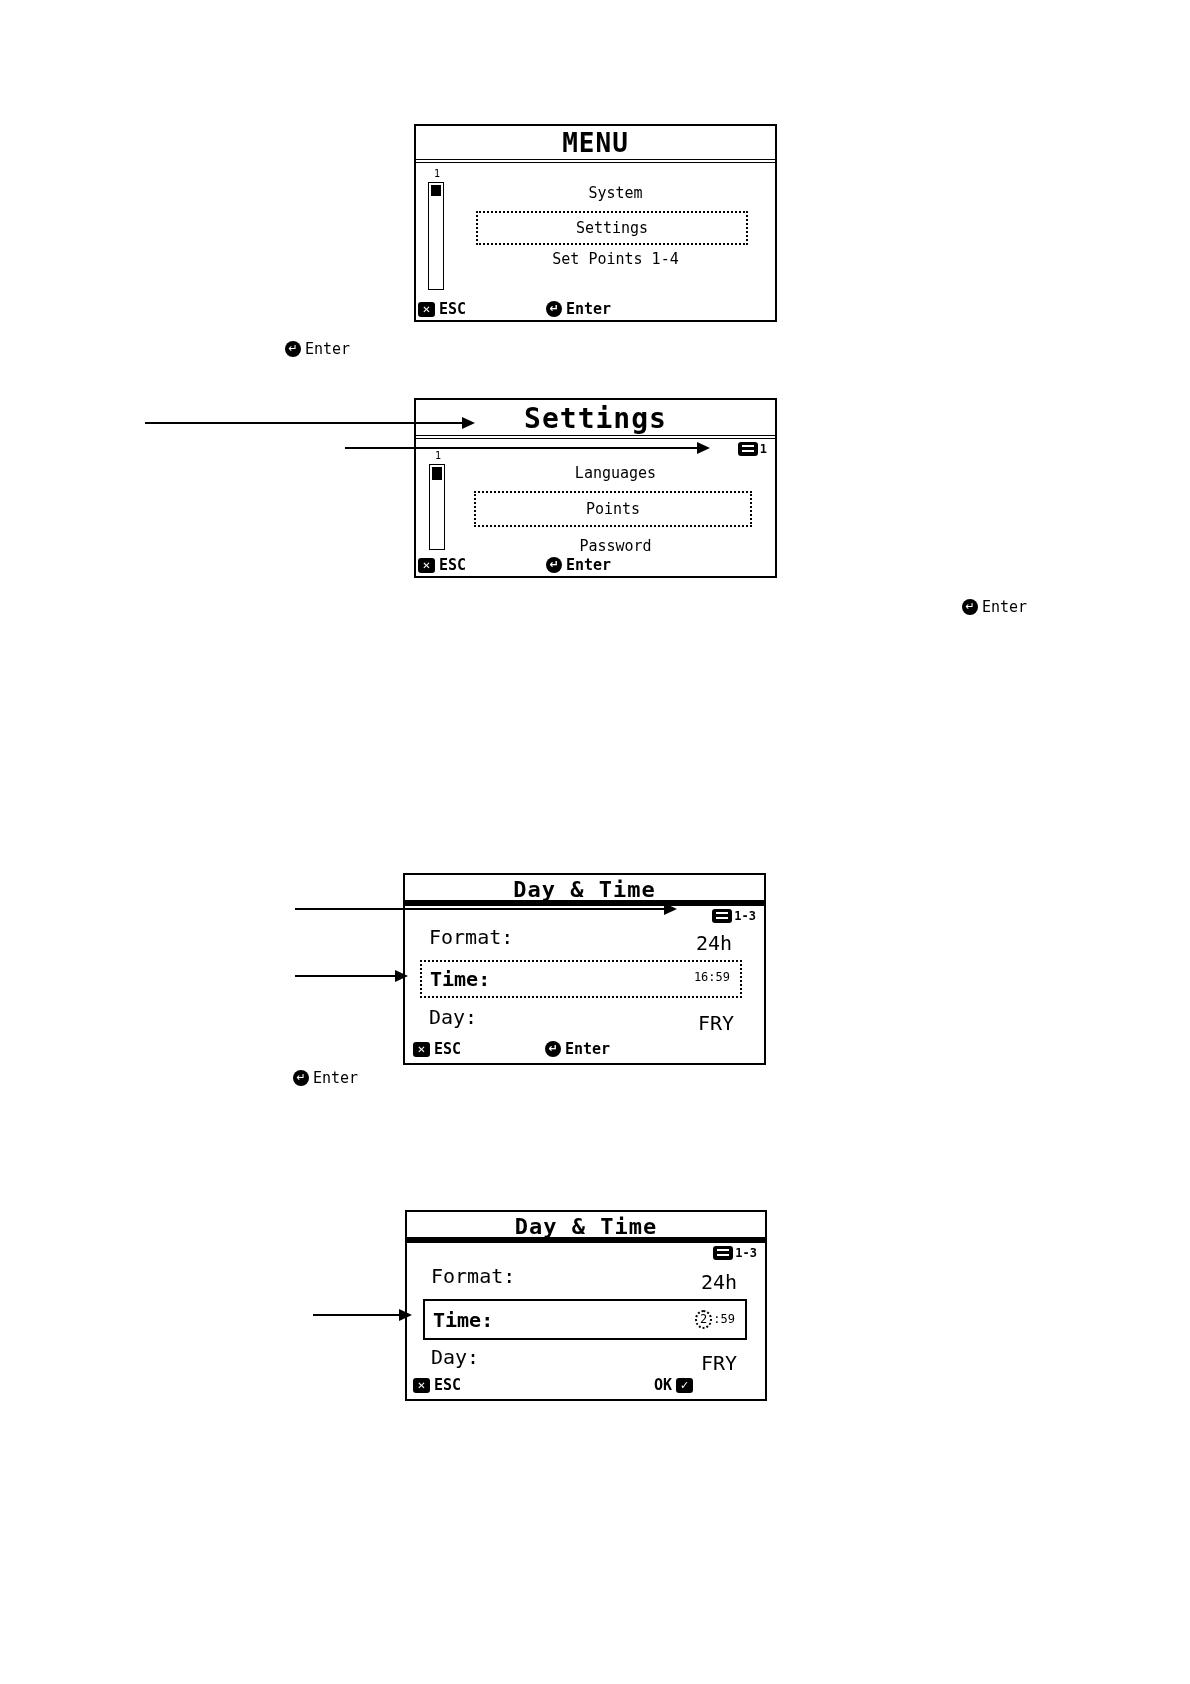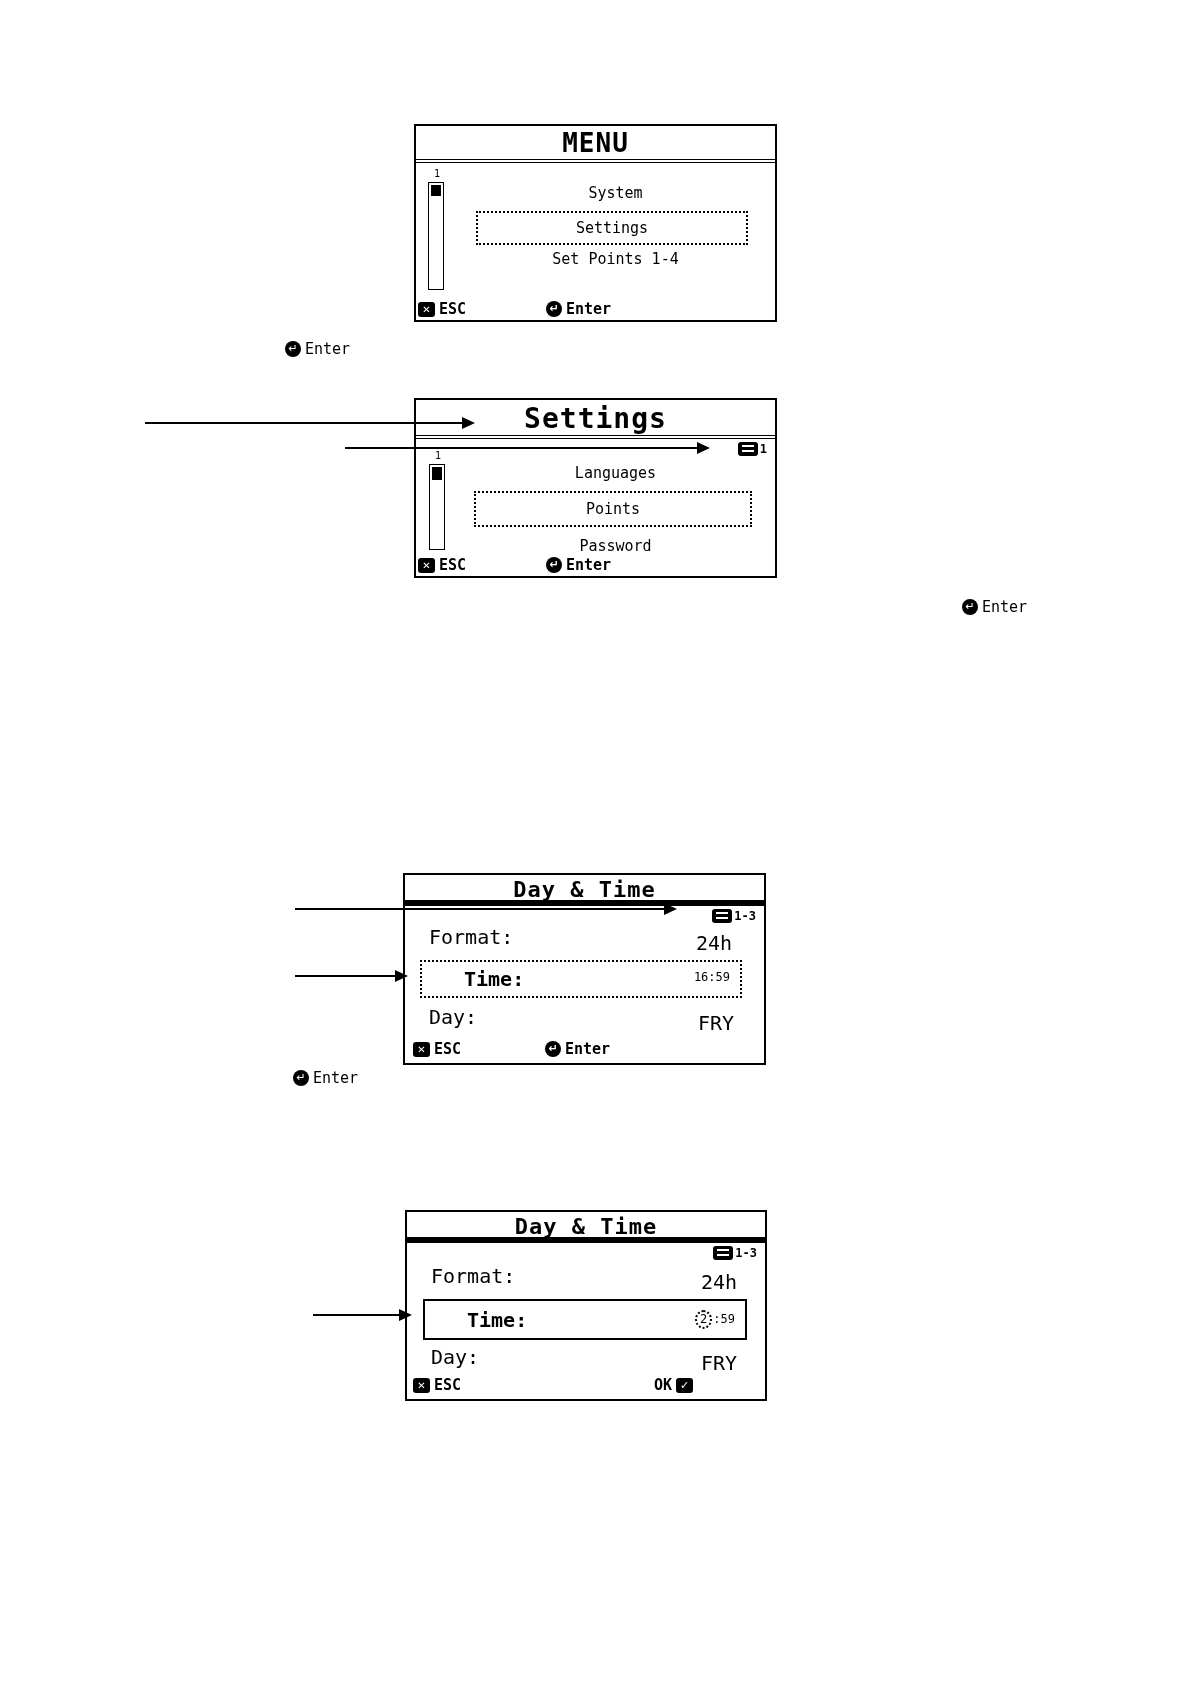--- a/index.html
+++ b/index.html
@@ -37,21 +37,21 @@
   .mitem { position:absolute; left:50px; right:10px; text-align:center; font-size:15px; }
   .selbox {
     position:absolute; border:2px dotted #000;
     display:flex; align-items:center; justify-content:center; font-size:15px;
   }
   
   .rlabel { position:absolute; font-size:20px; font-weight:normal; }
   .rvalue { position:absolute; font-size:20px; }
   .timebox-dotted { position:absolute; border:2px dotted #000; }
   .timebox-solid  { position:absolute; border:2px solid #000; }
-  .tb-label { position:absolute; left:8px; top:5px; font-size:20px; font-weight:bold;margin-left:34px; }
+  .tb-label { position:absolute; left:8px; top:5px; font-size:20px; font-weight:bold; }
   .tb-value { position:absolute; right:10px; top:8px; font-size:12px; }
   .oval {
     display:inline-block; border:2px dotted #000; border-radius:50%;
     padding:0 3px 1px 3px; margin-right:1px;
   }
   
   .fgroup { position:absolute; display:flex; align-items:center; gap:4px;
             font-size:15px; font-weight:bold; }
   
   .ic-esc {

